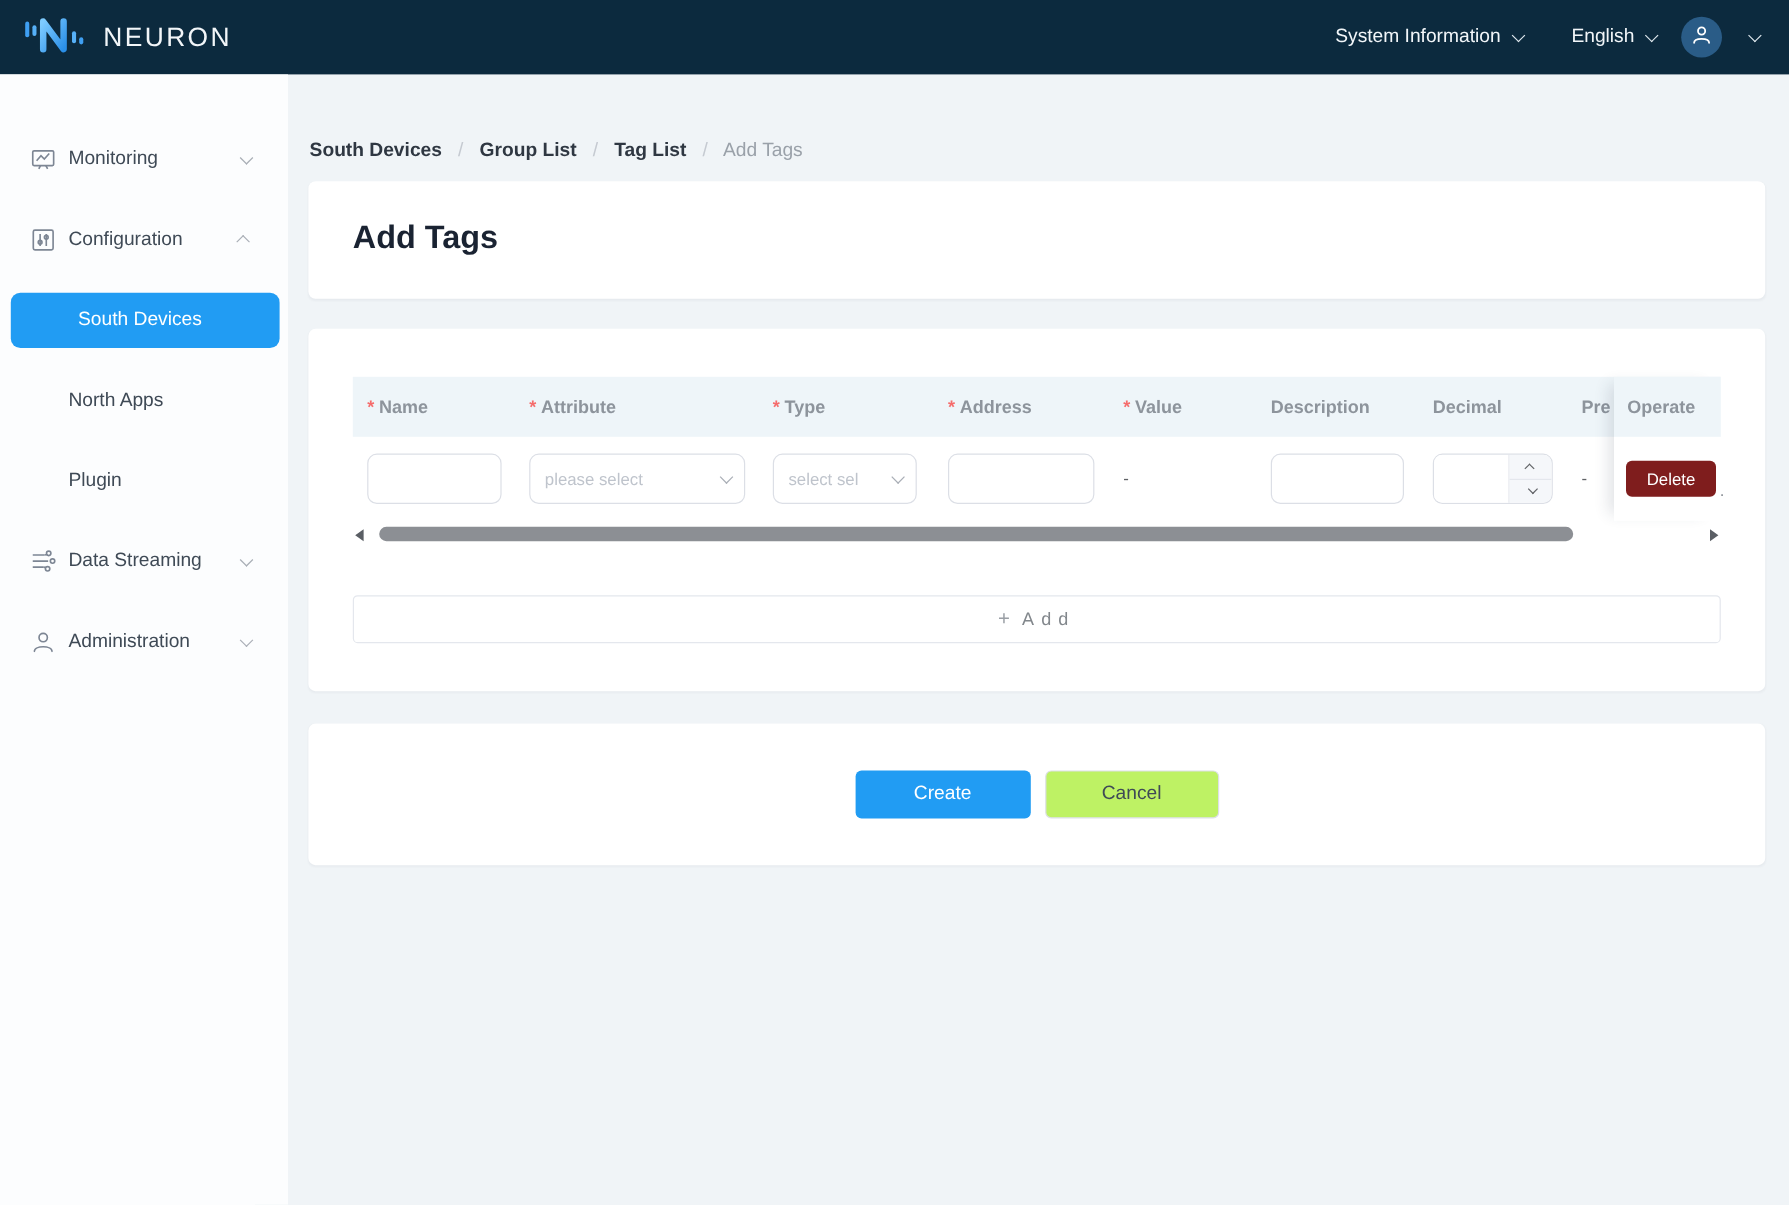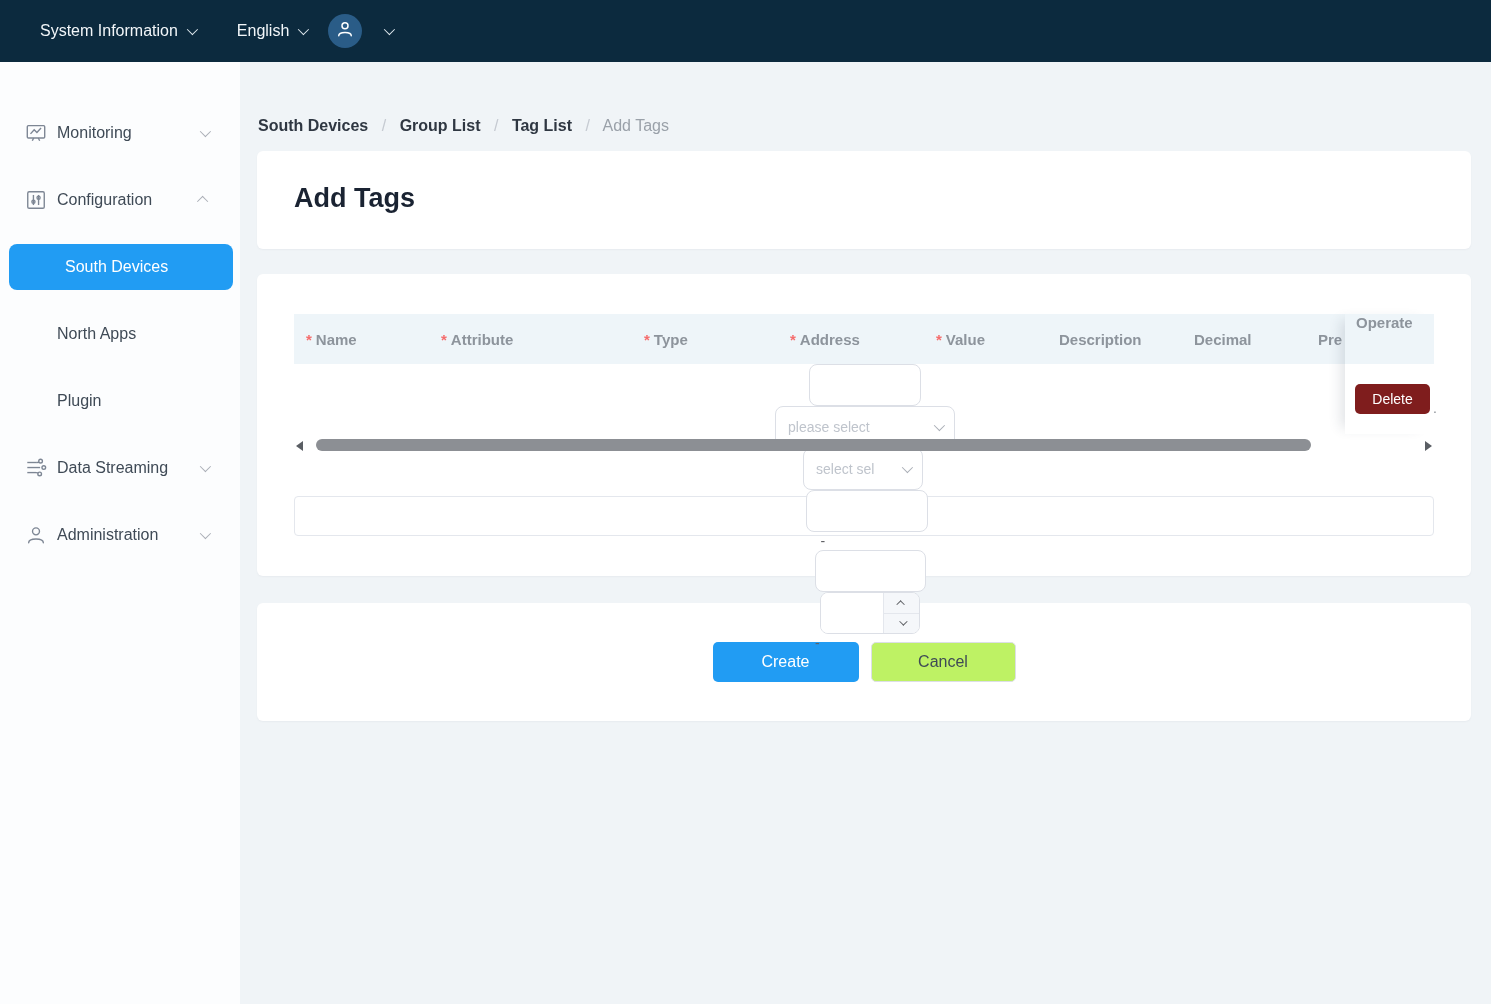--- a/index.html
+++ b/index.html
@@ -59,21 +59,21 @@
   .card-table { margin-top: 25px; padding: 40px 37px; }
   .card-actions {
     margin-top: 27px; height: 118px; display: flex; align-items: center;
     justify-content: center; gap: 12px;
   }
   
   .table-wrap { position: relative; width: 1140px; }
   .thead { display: flex; background: #eef5f9; height: 50px; align-items: center; }
   .th { font-size: 15px; font-weight: 700; color: #8d949c; white-space: nowrap; overflow: hidden; }
   .req { color: #f56c6c; margin-right: 4px; font-weight: 700; }
-  .trow { display: flex; height: 70px; align-items: center; flex-direction: column; }
+  .trow { display: flex; height: 70px; align-items: center; }
   .c1 { width: 134px; padding-left: 12px; }
   .c2 { width: 204px; padding-left: 13px; }
   .c3 { width: 146px; padding-left: 12px; }
   .c4 { width: 140px; padding-left: 12px; }
   .c5 { width: 123px; padding-left: 18px; }
   .c6 { width: 135px; padding-left: 18px; }
   .c7 { width: 124px; padding-left: 18px; }
   .c8 { width: 134px; padding-left: 18px; }
   .tinput {
     height: 42px; border: 1px solid #dcdfe6; border-radius: 8px; background: #fff;
@@ -101,21 +101,21 @@
     cursor: pointer; color: #606266;
   }
   .spin.top { border-bottom: 1px solid #e4e7ed; }
   .spin .chev { width: 6px; height: 6px; border-width: 0 1.4px 1.4px 0; border-style: solid; }
   
   .fixed-col {
     position: absolute; top: 0; right: 0; width: 89px; height: 120px; background: #ffffff;
     box-shadow: -10px 0 12px -6px rgba(40,60,80,0.14);
   }
   .fixed-head {
-    height: 50px; background: #eef5f9; display: flex; padding-left: 11px;
+    height: 50px; background: #eef5f9; display: flex; align-items: center; padding-left: 11px;
   }
   .fixed-body { height: 70px; display: flex; align-items: center; position: relative; }
   .btn-delete {
     margin-left: 10px; width: 75px; height: 30px; background: #7f1d1d; color: #ffffff;
     border: none; border-radius: 5px; font-size: 14px; cursor: pointer;
     font-family: "Liberation Sans", sans-serif;
   }
   .trailing-dot { position: absolute; right: -3px; bottom: 18px; color: #8a8f96; font-size: 14px; }
   
   .hscroll { display: flex; align-items: center; height: 18px; margin-top: 2px; }
@@ -148,20 +148,38 @@
     width: 145px; height: 40px; background: #bef264; color: #3f4a56; border: 1px solid #dcdfe6;
     border-radius: 5px; font-size: 16px; cursor: pointer; font-family: "Liberation Sans", sans-serif;
   }
 </style>
 </head>
 <body>
 
 <div>
 
   <header class="navbar">
+    <div class="brand">
+      <span>
+        <svg width="52" height="38" viewBox="0 0 52 38">
+          <defs>
+            <linearGradient id="ng" x1="0" y1="0" x2="1" y2="1">
+              <stop offset="0" stop-color="#7ecbff"></stop>
+                <stop offset="1" stop-color="#2a8fe8"></stop>
+            </linearGradient>
+          </defs>
+          <rect x="1" y="8" width="3.4" height="13" rx="1.7" fill="#3f9ff2"></rect>
+          <rect x="7" y="11" width="3.4" height="9" rx="1.7" fill="#56b0f7"></rect>
+          <path d="M16 31 L16 8 L33 31 L33 8" fill="none" stroke="url(#ng)" stroke-width="5.4" stroke-linecap="round" stroke-linejoin="round"></path>
+          <rect x="40" y="16" width="3.4" height="10" rx="1.7" fill="#56b0f7"></rect>
+          <rect x="46" y="21" width="3.4" height="6" rx="1.7" fill="#3f9ff2"></rect>
+        </svg>
+      </span>
+      <span class="brand-name">NEURON</span>
+    </div>
     <div class="nav-right">
       <div class="nav-item">
         <span>System Information</span>
         <i class="chev"></i>
       </div>
       <div class="nav-item">
         <span>English</span>
         <i class="chev"></i>
       </div>
       <div class="avatar">

